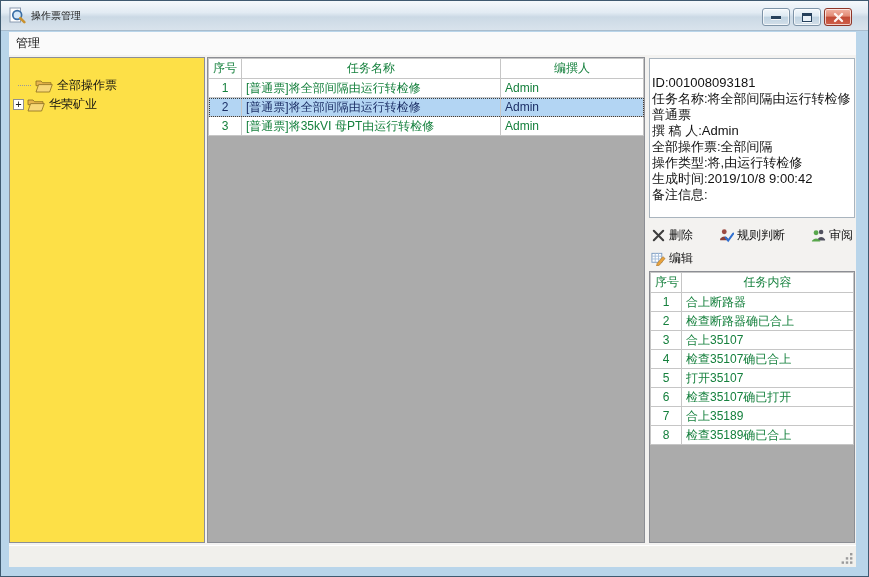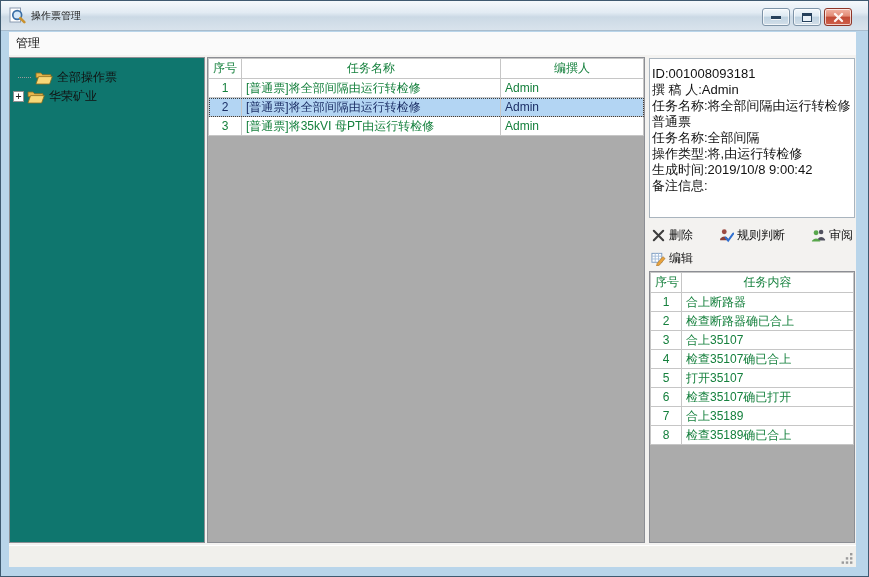--- a/index.html
+++ b/index.html
@@ -40,21 +40,21 @@
     position:absolute; top:31px; left:8px; right:12px; height:23px;
     background:#fafafa; display:flex; align-items:center;
   }
   .menu-item { font-size:12px; color:#111; padding:17px 7px; }
 
   
   .client { position:absolute; top:54px; left:8px; right:12px; bottom:31px; background:#f3f2f0; }
 
   .tree-panel {
     position:absolute; left:0; top:2px; width:196px; bottom:2px;
-    background:#0f766e; border:1px solid #8c8e94; padding-top:10px; font-size:12px;
+    background:#fde047; border:1px solid #8c8e94; padding-top:18px; font-size:12px;
   }
   .tree-item { display:flex; align-items:center; height:19px; white-space:nowrap; }
   .tree-dots { width:13px; height:1px; border-top:1px dotted #9a9a9a; margin-left:8px; margin-right:1px; }
   .expander {
     width:11px; height:11px; border:1px solid #919191; background:#fff;
     font-size:10px; line-height:9px; text-align:center; color:#222; margin-left:3px; margin-right:0;
     font-family:"DejaVu Sans Mono",monospace;
   }
   .folder-icon { width:18px; height:14px; display:inline-block; margin:0 4px 0 3px; }
   .tree-label { color:#111; }
@@ -70,21 +70,21 @@
   }
   table.grid th { height:20px; text-align:center; }
   td.c-center { text-align:center; }
   th.h-right { text-align:right; }
   tr.selected td { background:#b3d5f3; color:#1c2f66; }
   tr.selected { outline:1px dotted #3c3c3c; outline-offset:-1px; }
 
   .right-panel { position:absolute; left:640px; top:2px; right:1px; bottom:2px; }
   .details {
     position:absolute; top:1px; left:0; right:0; height:160px;
-    background:#fff; border:1px solid #a9b4be; padding:7px 2px;
+    background:#fff; border:1px solid #a9b4be; padding:16px 2px;
     font-size:13px; line-height:16px; color:#111; overflow:hidden;
   }
   .toolbar1 { position:absolute; top:168px; left:2px; right:0; height:20px; display:flex; gap:26px; }
   .toolbar2 { position:absolute; top:191px; left:2px; right:0; height:20px; display:flex; }
   .action { display:flex; align-items:center; gap:3px; font-size:12px; color:#111; cursor:default; }
   .action svg { width:15px; height:15px; }
 
   .task-panel {
     position:absolute; top:214px; left:0; right:0; bottom:0;
     background:#ababab; border:1px solid #8c8e94; overflow:hidden;
@@ -184,23 +184,23 @@
           <td>Admin</td>
         </tr>
       </tbody>
         </table>
     </div>
 
     <div class="right-panel">
 
       <div class="details">
         <div>ID:001008093181</div>
+        <div>任务名称:将全部间隔由运行转检修 普通票</div>
         <div>撰 稿 人:Admin</div>
-        <div>任务名称:将全部间隔由运行转检修 普通票</div>
-        <div>任务名称:全部间隔</div>
+        <div>全部操作票:全部间隔</div>
         <div>操作类型:将,由运行转检修</div>
         <div>生成时间:2019/10/8 9:00:42</div>
         <div>备注信息:</div>
       </div>
 
       <div class="toolbar1">
         <span class="action">
           <svg viewBox="0 0 16 16">
             <path d="M3 3 L13 13 M13 3 L3 13" stroke="#3d3d3d" stroke-width="2.2" stroke-linecap="round"></path>
           </svg>

